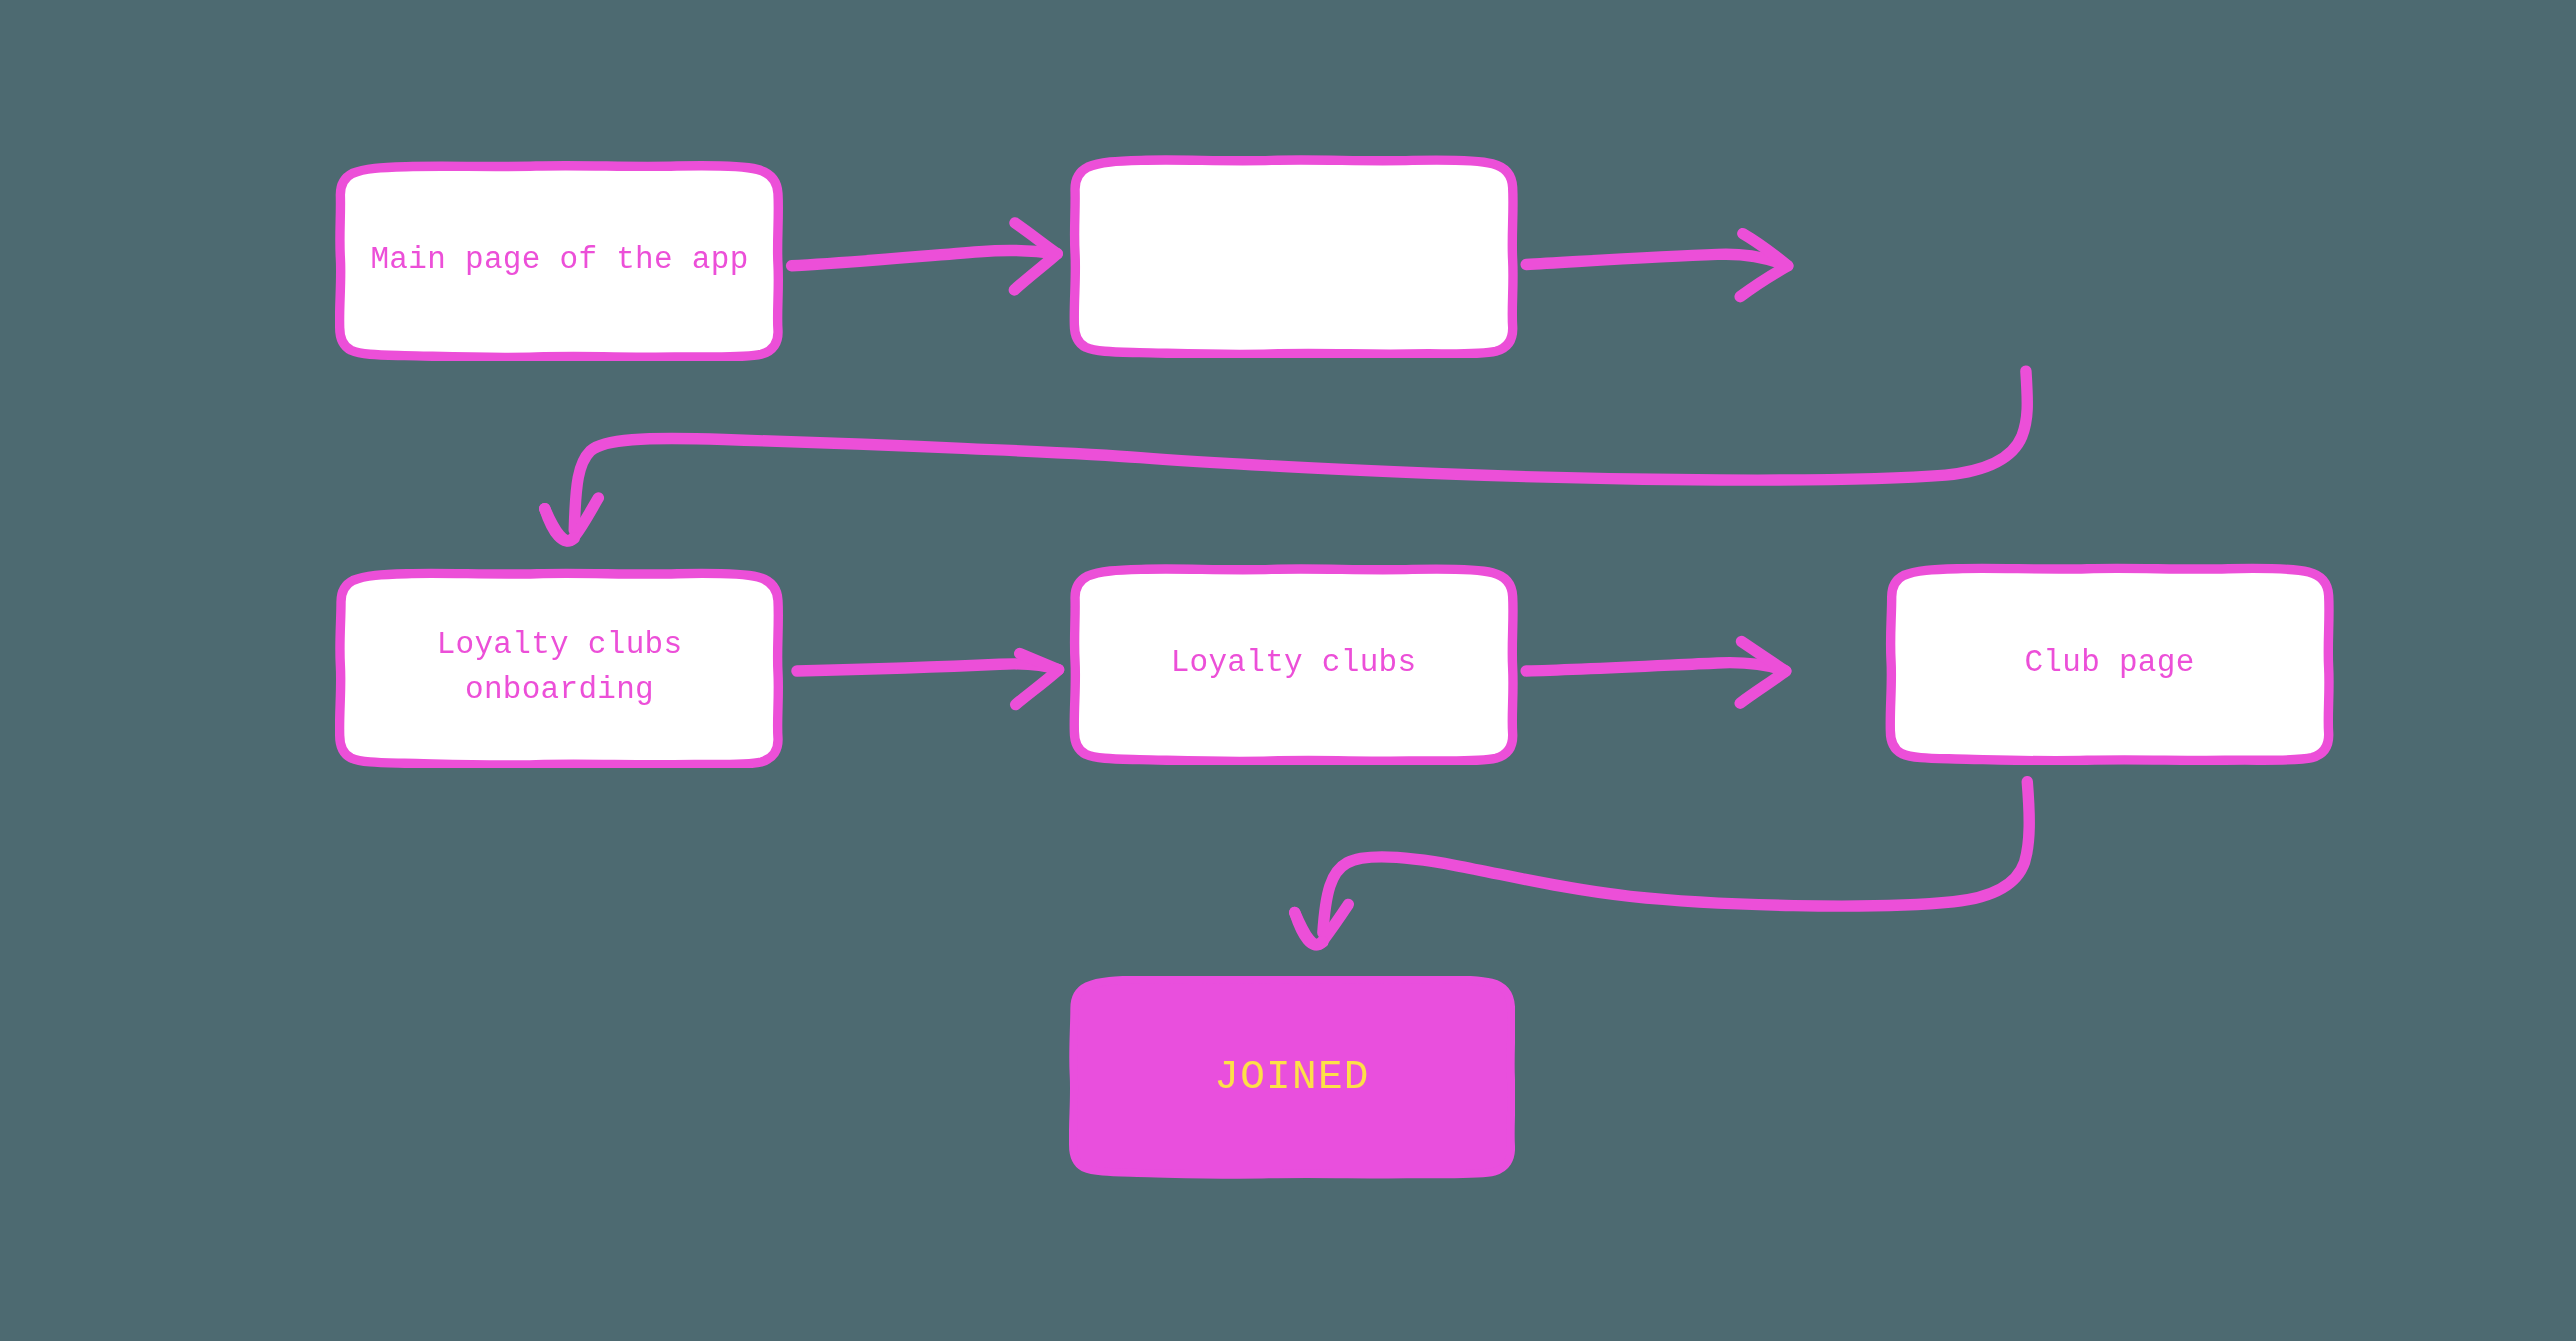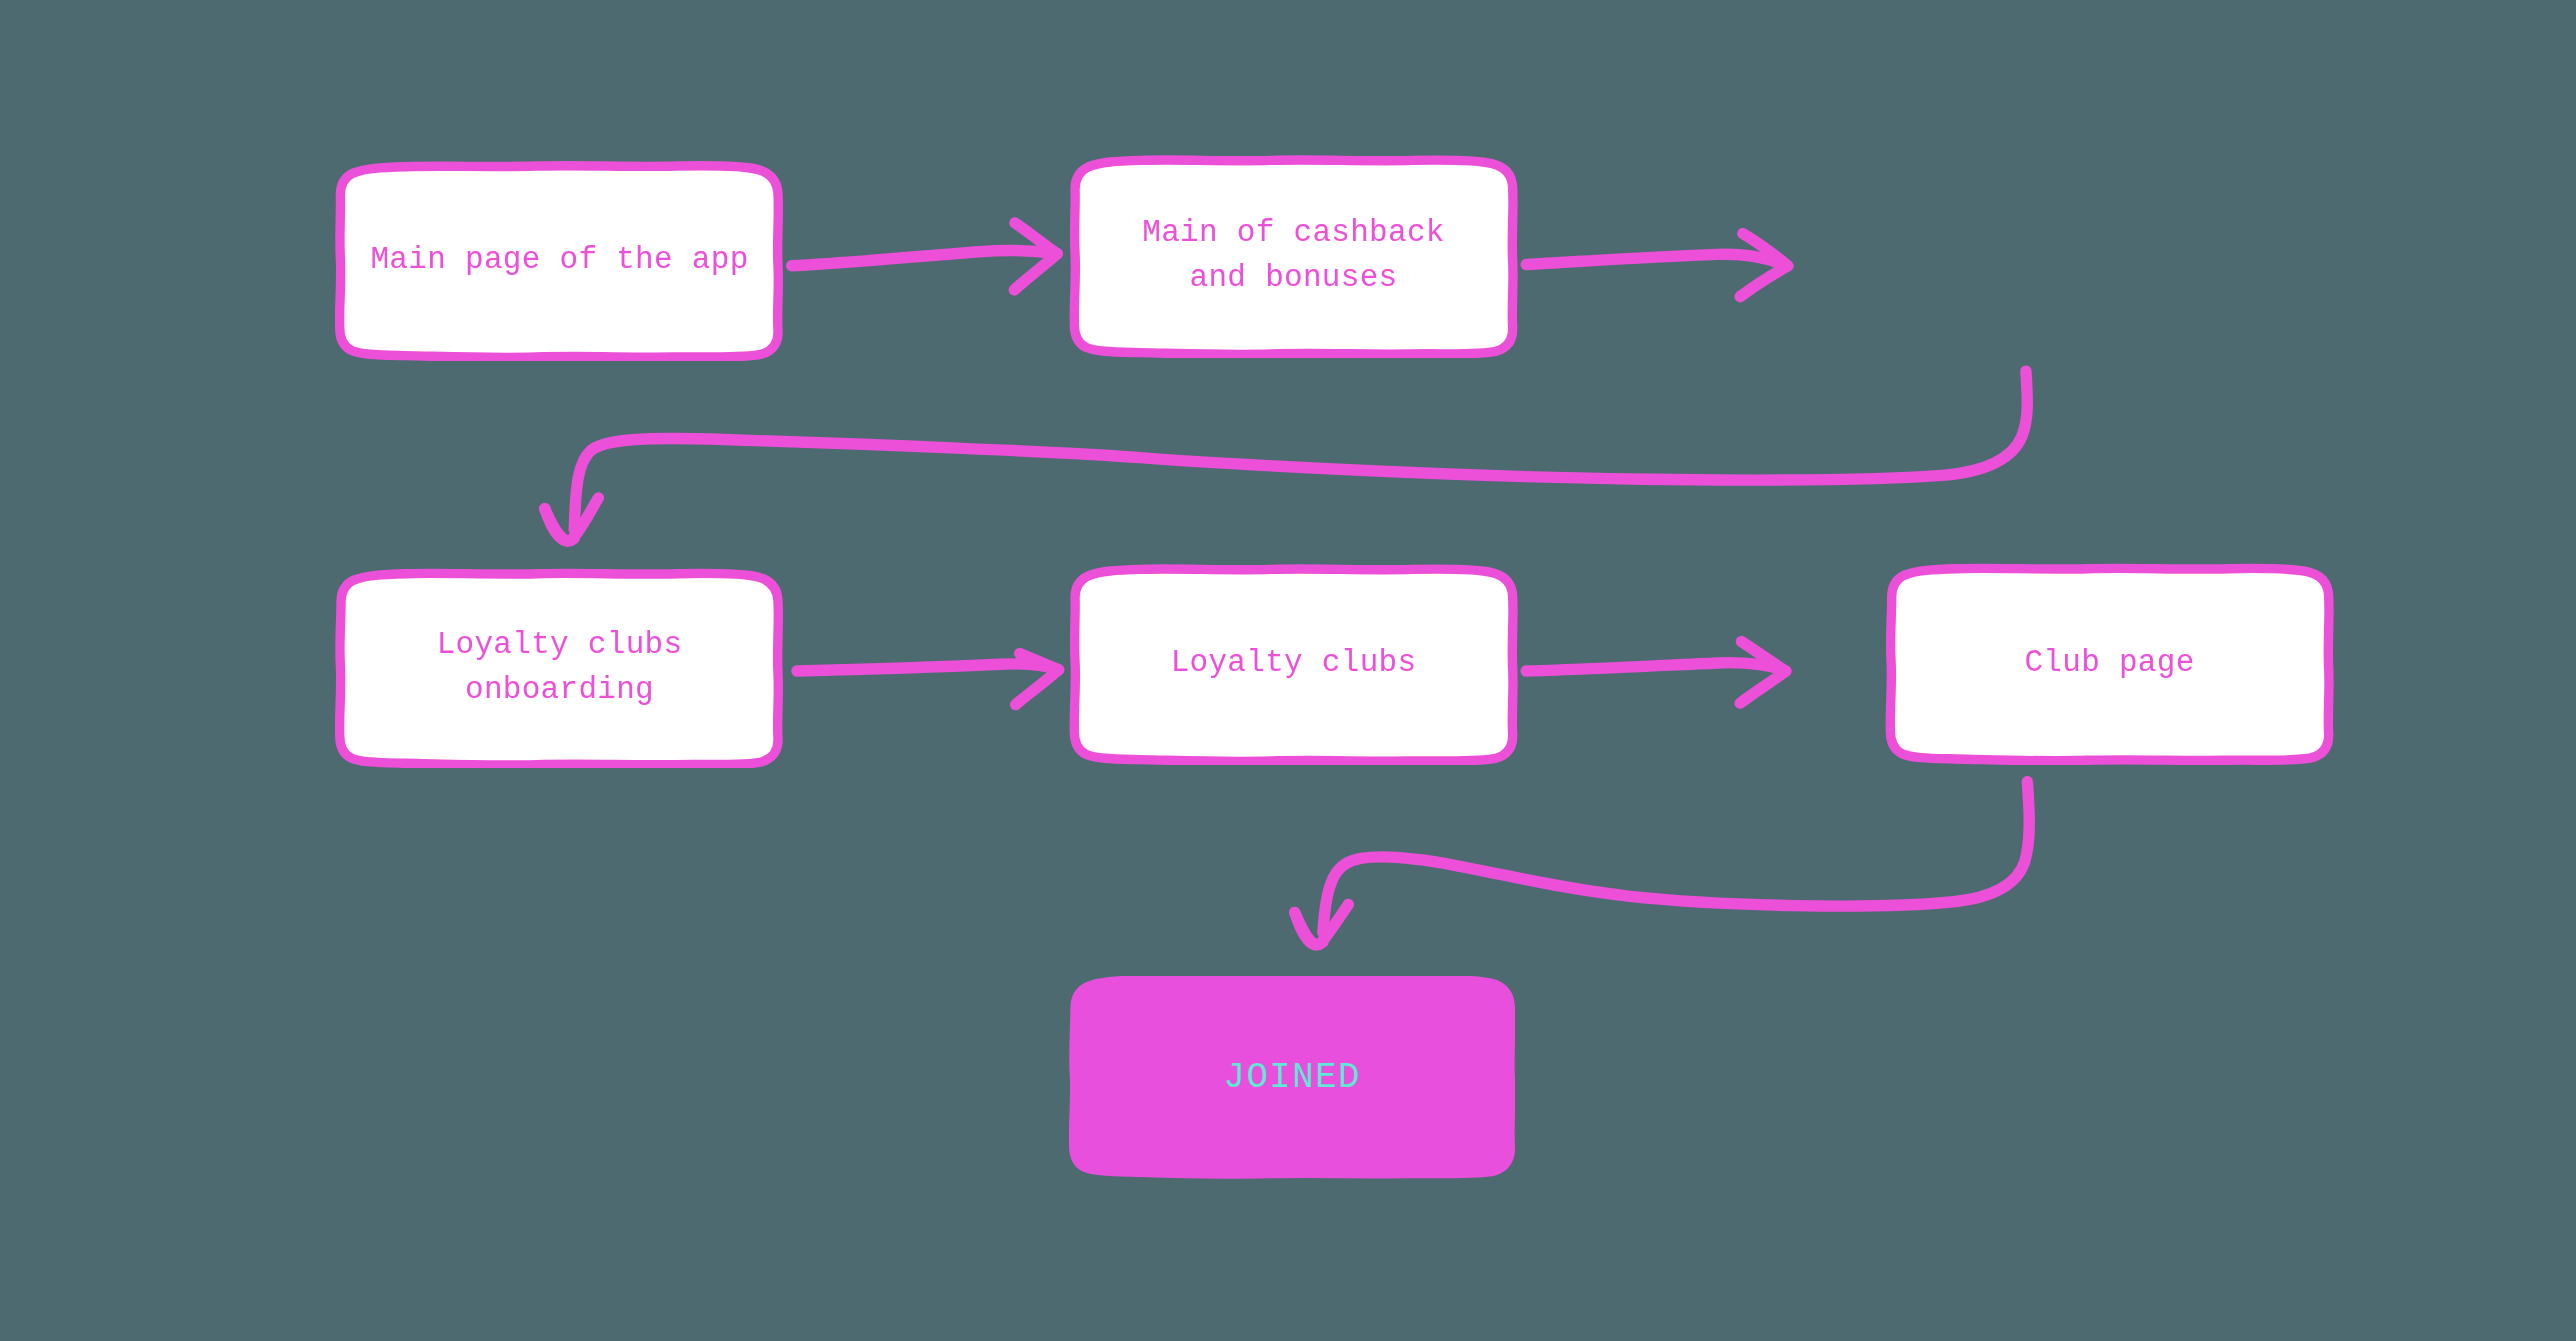--- a/index.html
+++ b/index.html
@@ -44,22 +44,22 @@
   .node-label {
     position: relative;
     z-index: 2;
     padding: 0 17.4px;
   }
   .node.open .node-label {
     color: #ec4fd8;
     font-size: 31px;
   }
   .node.filled .node-label {
-    color: #5eead4;
-    font-size: 36px;
+    color: #fde047;
+    font-size: 41px;
     letter-spacing: 1.3px;
   }
 </style>
 </head>
 <body>
 
 <div id="stage">
 
   <svg id="edges" viewBox="0 0 3840 2000" xmlns="http://www.w3.org/2000/svg">
     <g fill="none" stroke="#ec4fd8" stroke-width="17" stroke-linecap="round" stroke-linejoin="round">
@@ -120,22 +120,20 @@
   <div class="node open" style="left:1069px; top:153px; width:449px; height:205px;">
     <svg class="node-svg" viewBox="0 0 670 305" preserveAspectRatio="none">
       <path d="M9,54 C9,41 14,28 28,21 C46,13 72,12 108,11 C162,9 234,13 302,11
                C372,9 442,13 512,11 C562,10 608,10 632,16 C652,21 661,33 662,51
                C664,86 660,124 662,159 C664,196 660,232 662,258
                C663,277 655,290 637,295 C613,301 561,298 507,299
                C441,300 371,297 301,299 C231,301 159,298 105,297
                C67,296 41,296 25,289 C13,283 8,271 8,255
                C7,220 11,184 9,149 C7,114 10,84 9,54 Z" fill="#ffffff" stroke="#ec4fd8" stroke-width="14" stroke-linejoin="round"></path>
     </svg>
-    <span class="node-label">Main of cashback
-and bonuses</span>
   </div>
 
 
   <div class="node open" style="left:335px; top:567px; width:449px; height:201px;">
     <svg class="node-svg" viewBox="0 0 670 300" preserveAspectRatio="none">
       <path d="M9,52 C9,39 13,27 27,20 C45,12 71,11 107,10 C161,8 233,12 301,10
                C371,8 441,12 511,10 C561,9 607,9 631,15 C651,20 660,32 661,50
                C663,85 659,122 661,157 C663,193 659,229 661,255
                C662,273 654,286 636,291 C612,297 560,294 506,295
                C440,296 370,293 300,295 C230,297 158,294 104,293

